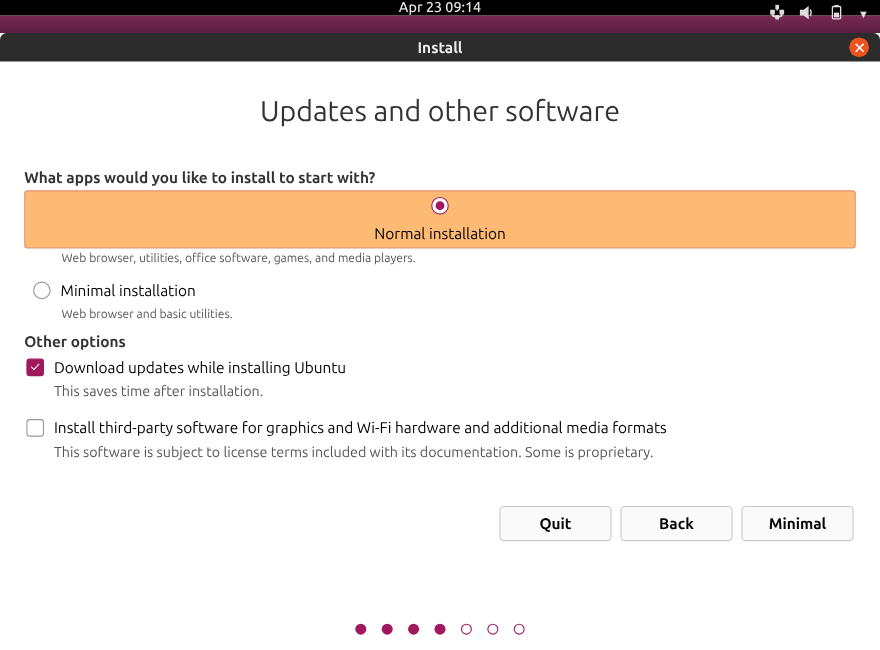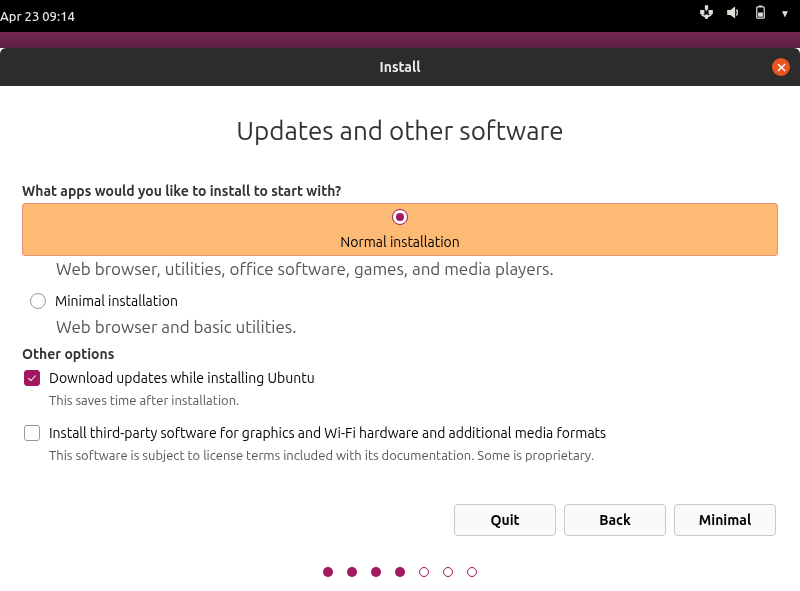--- a/index.html
+++ b/index.html
@@ -2,34 +2,34 @@
 <html><head>
   <meta charset="utf-8">
   <style>
     * { margin: 0; padding: 0; box-sizing: border-box; }
     body {
       width: 800px; height: 591px;
       font-family: Ubuntu, "Segoe UI", sans-serif;
       background: #fff; overflow: hidden; position: relative;
     }
     .topbar {
-      height: 32px; background: #000; color: #e8e6e3;
-      display: flex; align-items: center; justify-content: flex-start;
+      height: 14px; background: #000; color: #e8e6e3;
+      display: flex; align-items: center; justify-content: center;
       font-size: 13px; position: relative;
     }
     .topbar .datetime { font-weight: 500; }
     .tray {
       position: absolute; right: 10px; top: 0; height: 26px;
       display: flex; align-items: center; gap: 12px;
     }
     .tray svg { width: 15px; height: 15px; fill: #e0ddd8; }
     .tray .caret { font-size: 10px; color: #e0ddd8; }
     .ribbon { height: 16px; background: linear-gradient(#772953, #5a1f3f); }
     .titlebar {
-      height: 38px; background: #2c2c2c; color: #eee;
+      height: 26px; background: #2c2c2c; color: #eee;
       display: flex; align-items: center; justify-content: center;
       font-size: 14px; font-weight: 600; position: relative;
       border-top-left-radius: 6px; border-top-right-radius: 6px;
     }
     .closebtn {
       position: absolute; right: 10px; top: 50%; transform: translateY(-50%);
       width: 18px; height: 18px; border-radius: 50%;
       background: #e95420; display: flex; align-items: center; justify-content: center;
       cursor: pointer;
     }
@@ -47,21 +47,21 @@
       width: 16px; height: 16px; border-radius: 50%;
       border: 1.5px solid #999; display: flex; align-items: center; justify-content: center;
       flex-shrink: 0; background: #fff;
     }
     .radio.checked { border-color: #a0185e; }
     .radio.checked::after {
       content: ""; width: 8px; height: 8px; border-radius: 50%;
       background: #a0185e;
     }
     .option-desc {
-      font-size: 17px; color: #555; margin: 3px 0 10px 34px;
+      font-size: 11px; color: #555; margin: 3px 0 10px 34px;
     }
     .checkbox {
       width: 16px; height: 16px; border-radius: 3px;
       border: 1.5px solid #999; display: flex; align-items: center; justify-content: center;
       flex-shrink: 0; background: #fff;
     }
     .checkbox.checked { background: #a0185e; border-color: #a0185e; }
     .checkbox.checked::after {
       content: "✓"; color: #fff; font-size: 12px; line-height: 1;
     }

